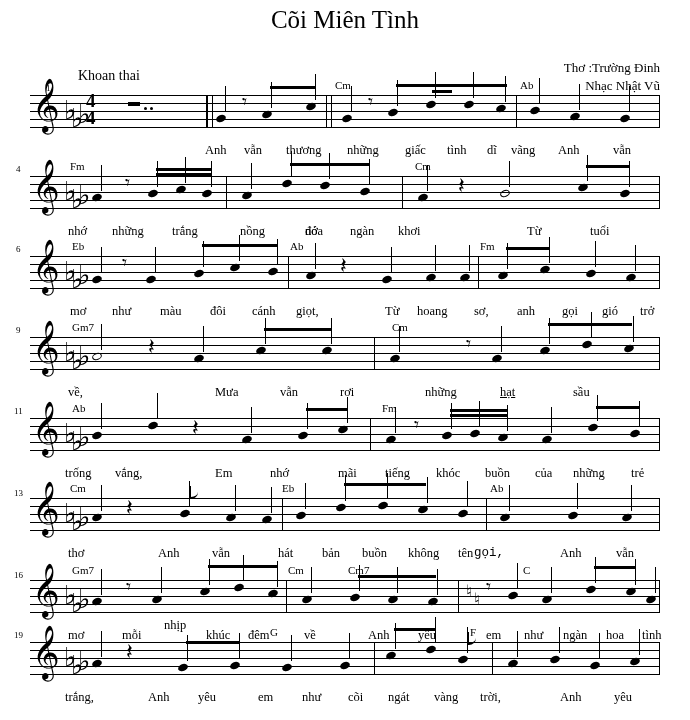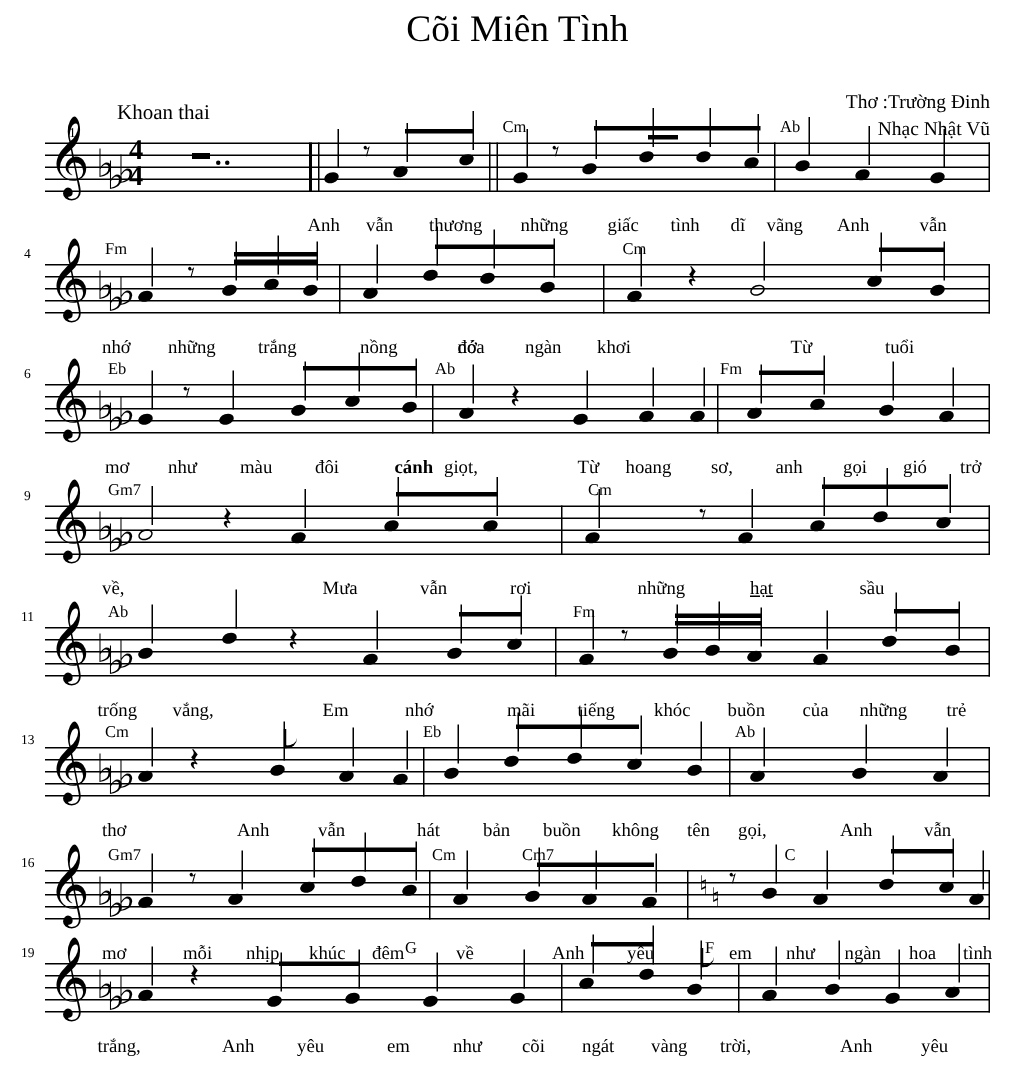--- a/index.html
+++ b/index.html
@@ -474,21 +474,21 @@
     <div class="note" style="left:596px; top:18px;">
         <div class="head"></div>
         <div class="stem up"></div>
       </div>
     <div class="barline" style="left:629px;"></div>
 
     <div class="lyric" style="left:40px; top:48px;">mơ</div>
     <div class="lyric" style="left:82px; top:48px;">như</div>
     <div class="lyric" style="left:130px; top:48px;">màu</div>
     <div class="lyric" style="left:180px; top:48px;">đôi</div>
-    <div class="lyric" style="left:233px; top:48px;font-weight:bold;">cánh</div>
+    <div class="lyric" style="left:222px; top:48px;">cánh</div>
     <div class="lyric" style="left:266px; top:48px;">giọt,</div>
     <div class="lyric" style="left:355px; top:48px;">Từ</div>
     <div class="lyric" style="left:387px; top:48px;">hoang</div>
     <div class="lyric" style="left:444px; top:48px;">sơ,</div>
     <div class="lyric" style="left:487px; top:48px;">anh</div>
     <div class="lyric" style="left:532px; top:48px;">gọi</div>
     <div class="lyric" style="left:572px; top:48px;">gió</div>
     <div class="lyric" style="left:610px; top:48px;">trở</div>
   </div>
 
@@ -730,21 +730,21 @@
     <div class="barline" style="left:629px; top:18px;"></div>
 
     <div class="lyric" style="left:38px; top:66px;">thơ</div>
     <div class="lyric" style="left:128px; top:66px;">Anh</div>
     <div class="lyric" style="left:182px; top:66px;">vẫn</div>
     <div class="lyric" style="left:248px; top:66px;">hát</div>
     <div class="lyric" style="left:292px; top:66px;">bản</div>
     <div class="lyric" style="left:332px; top:66px;">buồn</div>
     <div class="lyric" style="left:378px; top:66px;">không</div>
     <div class="lyric" style="left:428px; top:66px;text-align:right;">tên</div>
-    <div class="lyric" style="left:462px; top:66px;">gọi,</div>
+    <div class="lyric" style="left:444px; top:66px;font-family:Liberation Mono, monospace;">gọi,</div>
     <div class="lyric" style="left:530px; top:66px;">Anh</div>
     <div class="lyric" style="left:586px; top:66px;">vẫn</div>
   </div>
 
   <div class="system" style="top:562px;">
     <div class="staff" style="top:18px;">
       <div class="line l0"></div>
         <div class="line l1"></div>
         <div class="line l2"></div>
         <div class="line l3"></div>
@@ -827,21 +827,21 @@
       </div>
     <div class="beam" style="left:564px; top:4px; width:42px;"></div>
     <div class="note" style="left:616px; top:34px;">
         <div class="head"></div>
         <div class="stem up"></div>
       </div>
     <div class="barline" style="left:629px; top:18px;"></div>
 
     <div class="lyric" style="left:38px; top:66px;">mơ</div>
     <div class="lyric" style="left:92px; top:66px;">mỗi</div>
-    <div class="lyric" style="left:134px; top:66px;">nhịp</div>
+    <div class="lyric" style="left:134px; top:56px;">nhịp</div>
     <div class="lyric" style="left:176px; top:66px;">khúc</div>
     <div class="lyric" style="left:218px; top:66px;">đêm</div>
     <div class="lyric" style="left:274px; top:66px;">về</div>
     <div class="lyric" style="left:338px; top:66px;">Anh</div>
     <div class="lyric" style="left:388px; top:66px;">yêu</div>
     <div class="lyric" style="left:456px; top:66px;">em</div>
     <div class="lyric" style="left:494px; top:66px;">như</div>
     <div class="lyric" style="left:533px; top:66px;">ngàn</div>
     <div class="lyric" style="left:576px; top:66px;">hoa</div>
     <div class="lyric" style="left:612px; top:66px;">tình</div>

